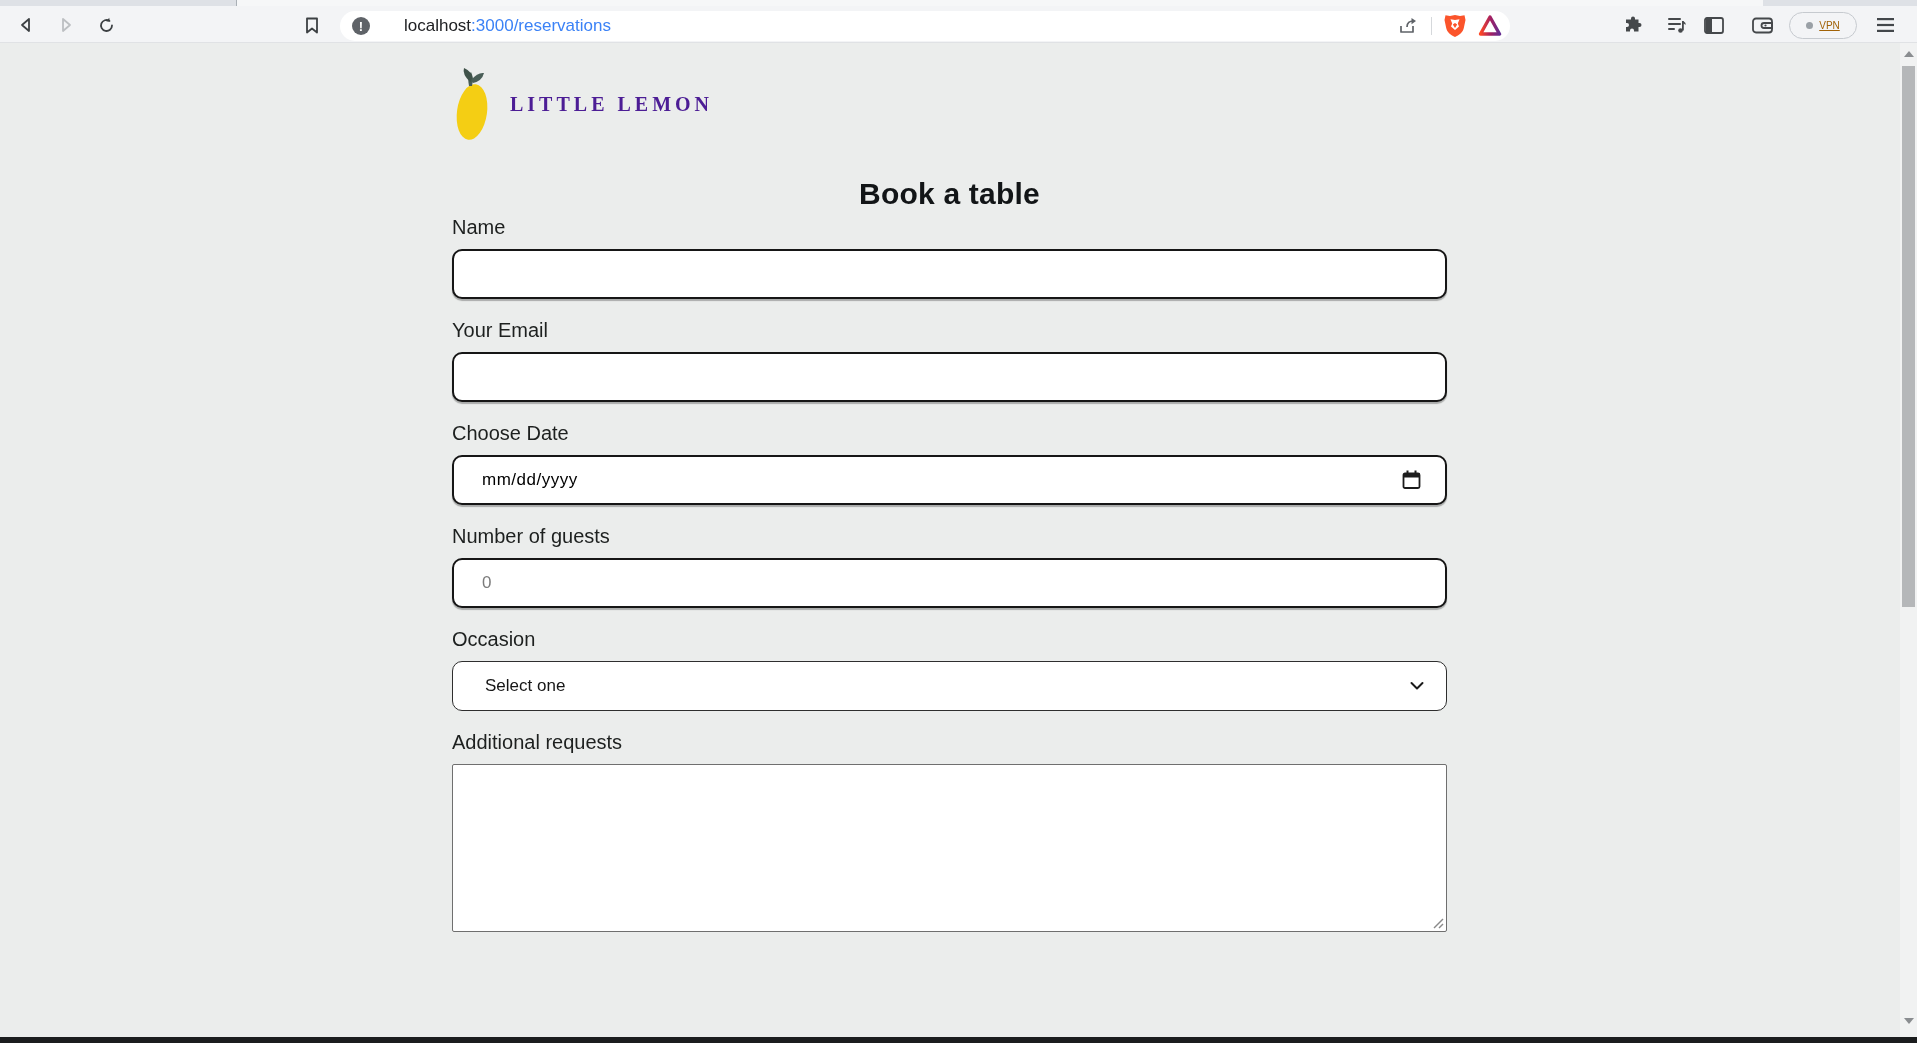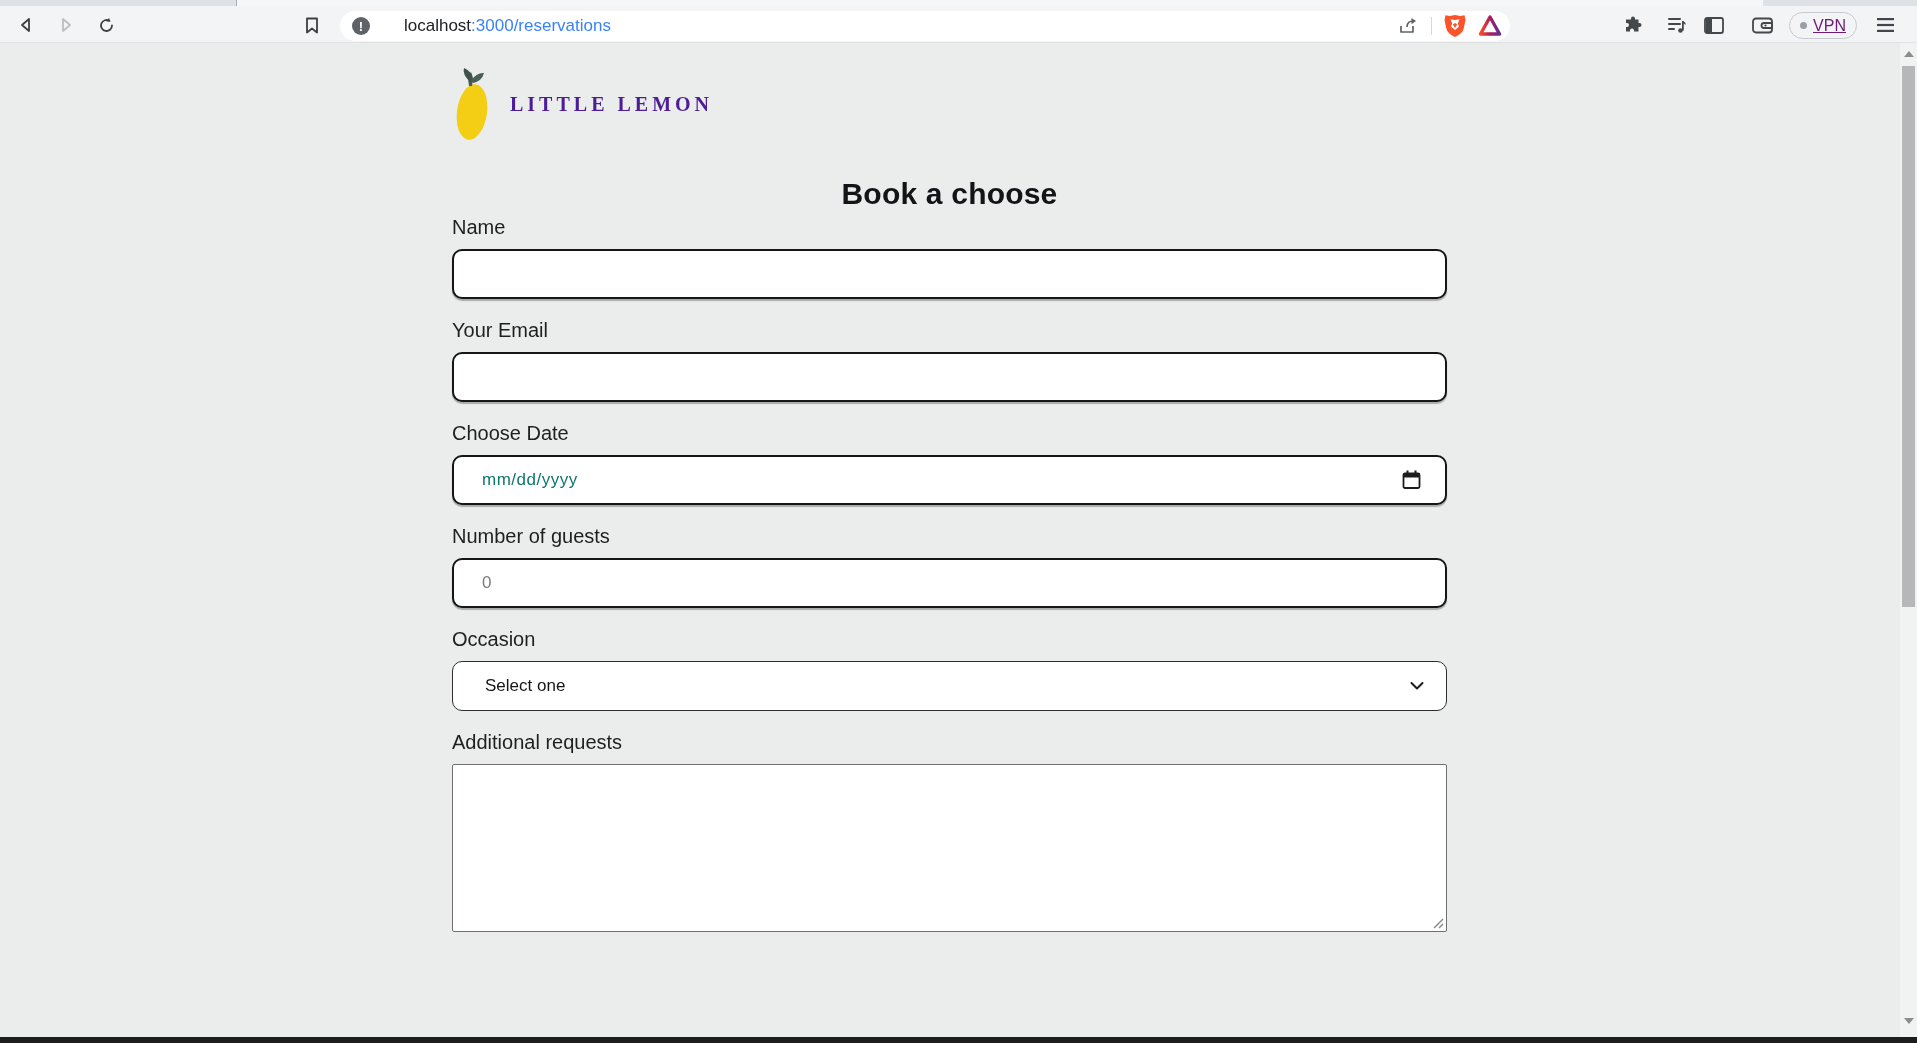--- a/index.html
+++ b/index.html
@@ -15,42 +15,42 @@
   .tb-btn { position:absolute; top:3px; width:32px; height:32px; display:flex; align-items:center; justify-content:center; border-radius:16px; }
 
   .urlbar { position:absolute; left:340px; top:5px; width:1170px; height:30px; background:#ffffff; border-radius:15px; display:flex; align-items:center; }
   .url-info { position:absolute; left:12px; top:6px; width:18px; height:18px; border-radius:50%; background:#5f6368; color:#fff; font-size:13px; font-weight:bold; display:flex; align-items:center; justify-content:center; }
   .url-text { position:absolute; left:42px; top:0; height:30px; line-height:30px; font-size:17px; white-space:nowrap; }
   .url-host { color:#202124;margin-left:22px; }
   .url-path { color:#3b82f6;text-align:center; }
   .url-right { position:absolute; right:8px; top:0; height:30px; display:flex; align-items:center; gap:12px; }
   .url-vdiv { width:1px; height:18px; background:#d5d8db; }
 
-  .vpn-pill { position:absolute; left:1789px; top:6px; width:68px; height:27px; border:1.5px solid #c6cacf; border-radius:14px; display:flex; align-items:center; justify-content:center; gap:6px; color:#701a75; font-size:16px; background:transparent;text-decoration:underline; }
+  .vpn-pill { position:absolute; left:1789px; top:6px; width:68px; height:27px; border:1.5px solid #c6cacf; border-radius:14px; display:flex; align-items:center; justify-content:center; gap:6px; color:#a16207; font-size:10px; background:transparent;text-decoration:underline; }
   .vpn-dot { width:7px; height:7px; border-radius:50%; background:#9aa0a6; }
 
   
   .page { position:absolute; left:0; top:43px; width:1900px; height:994px; background:#ebedec; }
   .content { position:absolute; left:452px; top:0; width:995px; }
 
   .site-header { display:flex; align-items:center; height:78px; margin-top:22px; }
   .brand-text { font-family:"Liberation Serif", serif; font-weight:bold; font-size:20px; letter-spacing:4px; color:#4c1d95; margin-left:14px; }
   .nav-links { display:flex; flex:1; justify-content:space-between; margin-left:86px; }
   .nav-link { font-size:20px; color:#3b4043; text-decoration:none; cursor:pointer; }
 
   .page-title { text-align:center; font-size:30px; font-weight:bold; color:#121517; margin-top:34px; letter-spacing:0.2px; }
 
   .form { margin-top:4px; }
   .fgroup { margin-bottom:19px; }
   .flabel { display:block; font-size:20px; color:#1d201f; line-height:24px; margin-bottom:10px; }
   .finput { width:995px; height:50px; background:#fff; border:2px solid #161616; border-radius:10px; box-shadow:0 2px 1px rgba(0,0,0,0.28); padding:0 28px; font-size:17px; color:#1c1c1c; font-family:"Liberation Sans", sans-serif; outline:none; }
   .finput::placeholder { color:#7b7b7b; }
 
   .fake-input { position:relative; width:995px; height:50px; background:#fff; border:2px solid #161616; border-radius:10px; box-shadow:0 2px 1px rgba(0,0,0,0.28); display:flex; align-items:center; padding:0 24px 0 28px; cursor:text; }
-  .date-text { font-size:17px; color:#0f766e; letter-spacing:0.5px; }
+  .date-text { font-size:17px; color:#000000; letter-spacing:0.5px; }
   .fake-input .right-icon { position:absolute; right:24px; top:50%; transform:translateY(-50%); display:flex; }
 
   .fselect { position:relative; width:995px; height:50px; background:#fff; border:1.5px solid #2e2e2e; border-radius:10px; display:flex; align-items:center; padding:0 24px 0 32px; cursor:pointer; }
   .fselect .sel-text { font-size:17px; color:#161616; }
   .fselect .chev { position:absolute; right:22px; top:50%; transform:translateY(-50%); display:flex; }
 
   .ftextarea-wrap { position:relative; width:995px; }
   .ftextarea { width:995px; height:168px; background:#fff; border:1px solid #6f6f6f; border-radius:2px; resize:none; padding:8px 10px; font-family:"Liberation Sans", sans-serif; font-size:16px; outline:none; display:block; }
   .resize-handle { position:absolute; right:3px; bottom:3px; pointer-events:none; }
 
@@ -207,21 +207,21 @@
         <svg width="44" height="76" viewBox="0 0 44 76">
           <ellipse cx="20" cy="46" rx="15" ry="28" transform="rotate(8 20 46)" fill="#F4CE14"></ellipse>
           <path d="M17 20 Q15 12 19 6 Q22 12 20 20 Z" fill="#495E57"></path>
           <path d="M18 16 Q10 8 12 2 Q20 5 21 14 Z" fill="#3f5249"></path>
           <path d="M19 14 Q26 6 32 7 Q30 15 21 17 Z" fill="#495E57"></path>
         </svg>
       </span>
       <span class="brand-text">LITTLE LEMON</span>
     </div>
 
-    <h1 class="page-title">Book a choose</h1>
+    <h1 class="page-title">Book a table</h1>
 
     <div class="form">
 
       <div class="fgroup">
         <label class="flabel">Name</label>
         <input class="finput" type="text" value="" style="">
       </div>
 
       <div class="fgroup">
         <label class="flabel">Your Email</label>

